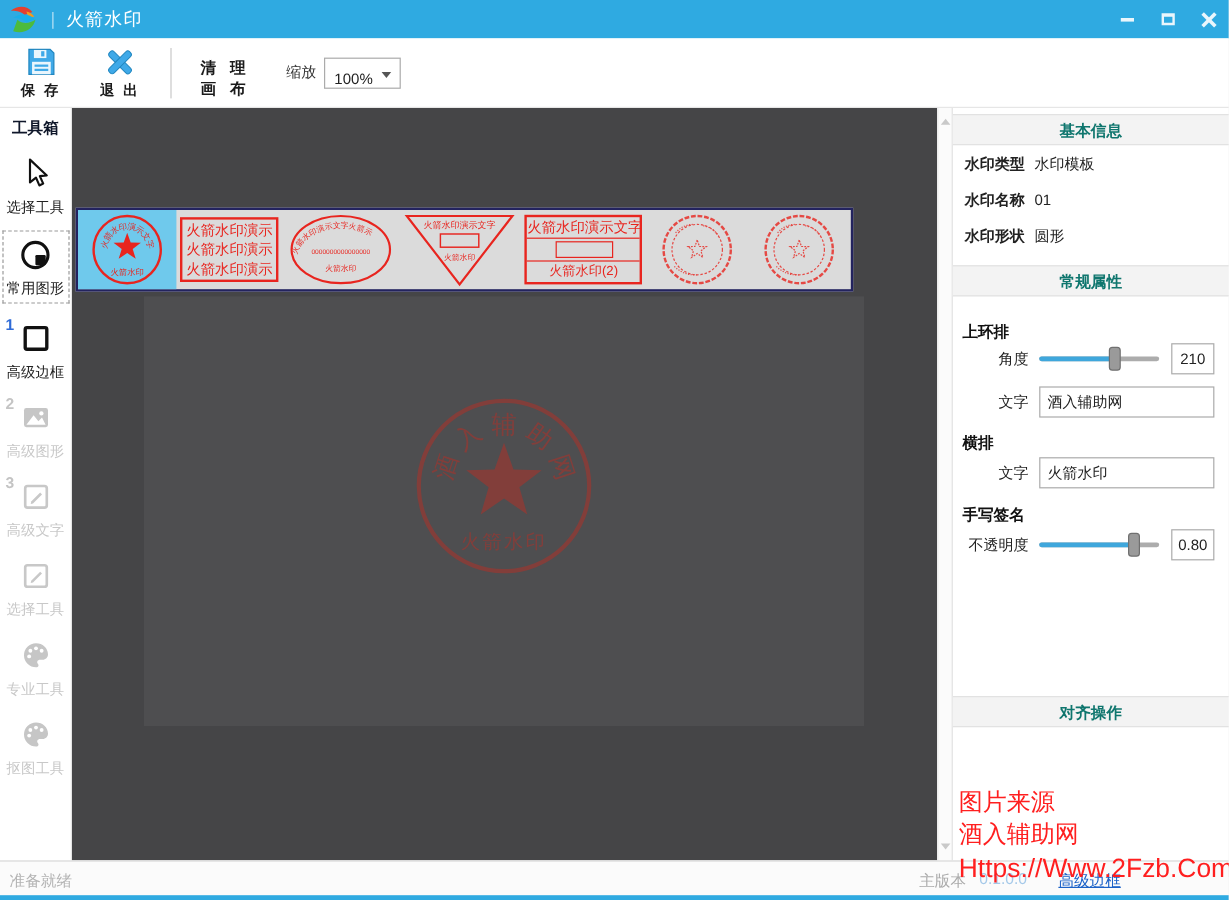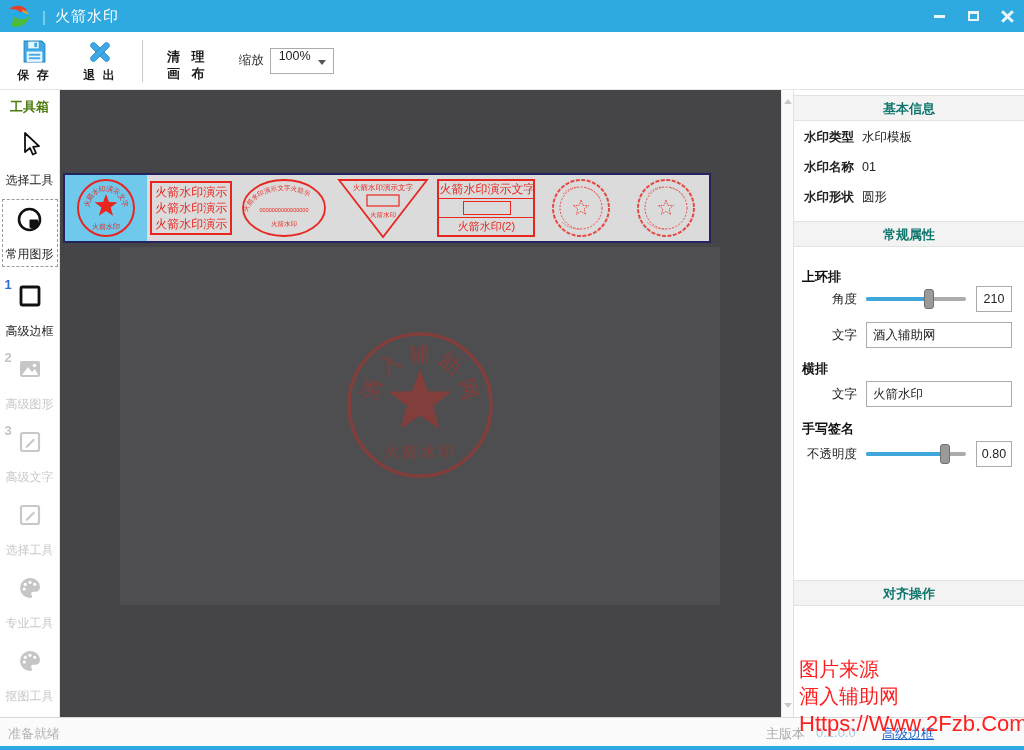--- a/index.html
+++ b/index.html
@@ -22,32 +22,32 @@
   .glyph-close:after { transform:rotate(-45deg); }
 
   
   .toolbar { position:absolute; left:0; top:32px; width:1024px; height:58px; background:#fff; border-bottom:1px solid #E6E6E6; display:flex; align-items:center; }
   .tb-btn { width:52px; text-align:center; margin-left:8px; }
   .tb-btn .ic { height:28px; display:flex; align-items:center; justify-content:center; }
   .tb-btn .lb { font-size:12px; font-weight:bold; color:#1a1a1a; margin-top:1px; letter-spacing:2px; }
   .tb-sep { width:1px; height:42px; background:#C9C9C9; margin:0 12px 0 16px; }
   .tb-clean { font-size:13px; font-weight:bold; color:#1a1a1a; line-height:17px; letter-spacing:4px; margin-left:12px; text-align:left;margin-top:8px; }
   .zoom-label { font-size:12.5px; color:#333; margin-left:30px; margin-right:6px; }
-  .zoom-combo { width:64px; height:26px; border:1px solid #ABABAB; background:#fff; display:flex; align-items:flex-start; font-size:12.5px; color:#222; padding-left:8px; position:relative; }
+  .zoom-combo { width:64px; height:26px; border:1px solid #ABABAB; background:#fff; display:flex; align-items:flex-end; font-size:12.5px; color:#222; padding-left:8px; position:relative; }
   .zoom-combo .arrow { position:absolute; right:7px; top:11px; width:0; height:0; border-left:4px solid transparent; border-right:4px solid transparent; border-top:5px solid #555; }
 
   
   .main { position:absolute; left:0; top:90px; width:1024px; height:627px; display:flex; }
 
   
   .toolbox { width:60px; background:#fff; border-right:1px solid #E3E3E3; display:flex; flex-direction:column; align-items:center; }
-  .tb-header { font-size:13px; font-weight:bold; color:#4d7c0f; margin-top:8px; }
+  .tb-header { font-size:13px; font-weight:bold; color:#0f172a; margin-top:8px; }
   .tool-item { width:56px; text-align:center; position:relative; margin-top:14px; }
   .tool-item .icon { height:30px; display:flex; align-items:center; justify-content:center; }
-  .tool-item .lbl { font-size:12px; color:#222; margin-top:12px; }
+  .tool-item .lbl { font-size:12px; color:#222; margin-top:5px; }
   .tool-item.disabled .lbl { color:#C8C8C8; }
   .tool-item.selected { border:1px dashed #9a9a9a; padding:4px 0 3px 0; margin-top:10px; }
   .tool-num { position:absolute; left:3px; top:-4px; font-size:13px; font-weight:bold; color:#2F6BD7; }
   .tool-num.gray { color:#C4C4C4; }
 
   
   .canvas { flex:1; position:relative; background:#454547; overflow:hidden; }
   .inner-canvas { position:absolute; left:60px; top:157px; width:600px; height:358px; background:#4E4E50; }
   .strip { position:absolute; left:3px; top:83px; width:648px; height:70px; background:#DBDBDB; border:2px solid #23235F; display:flex; align-items:center; }
   .cell { height:66px; display:flex; align-items:center; justify-content:center; }

